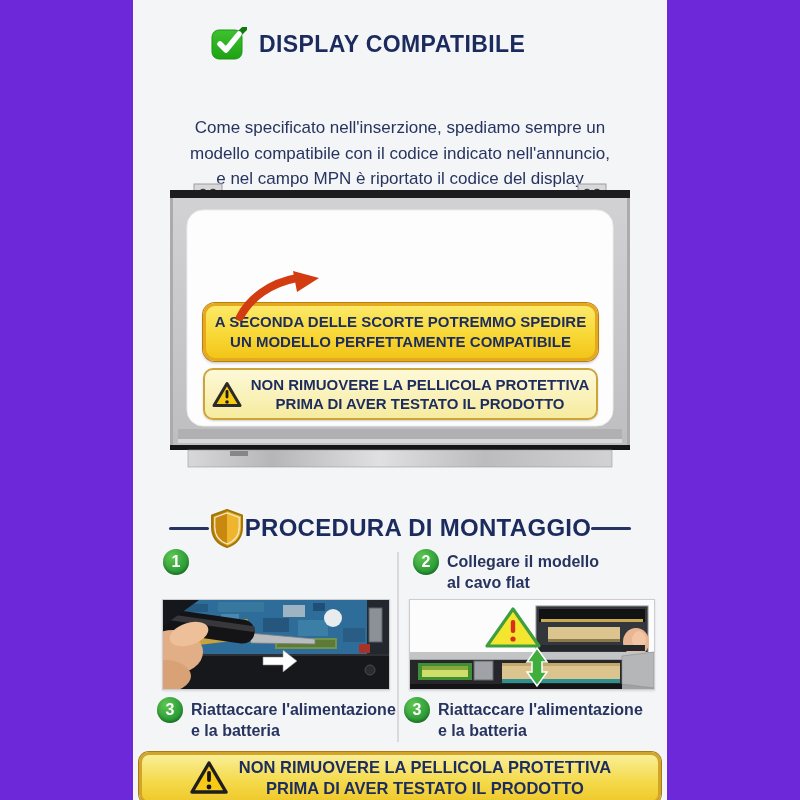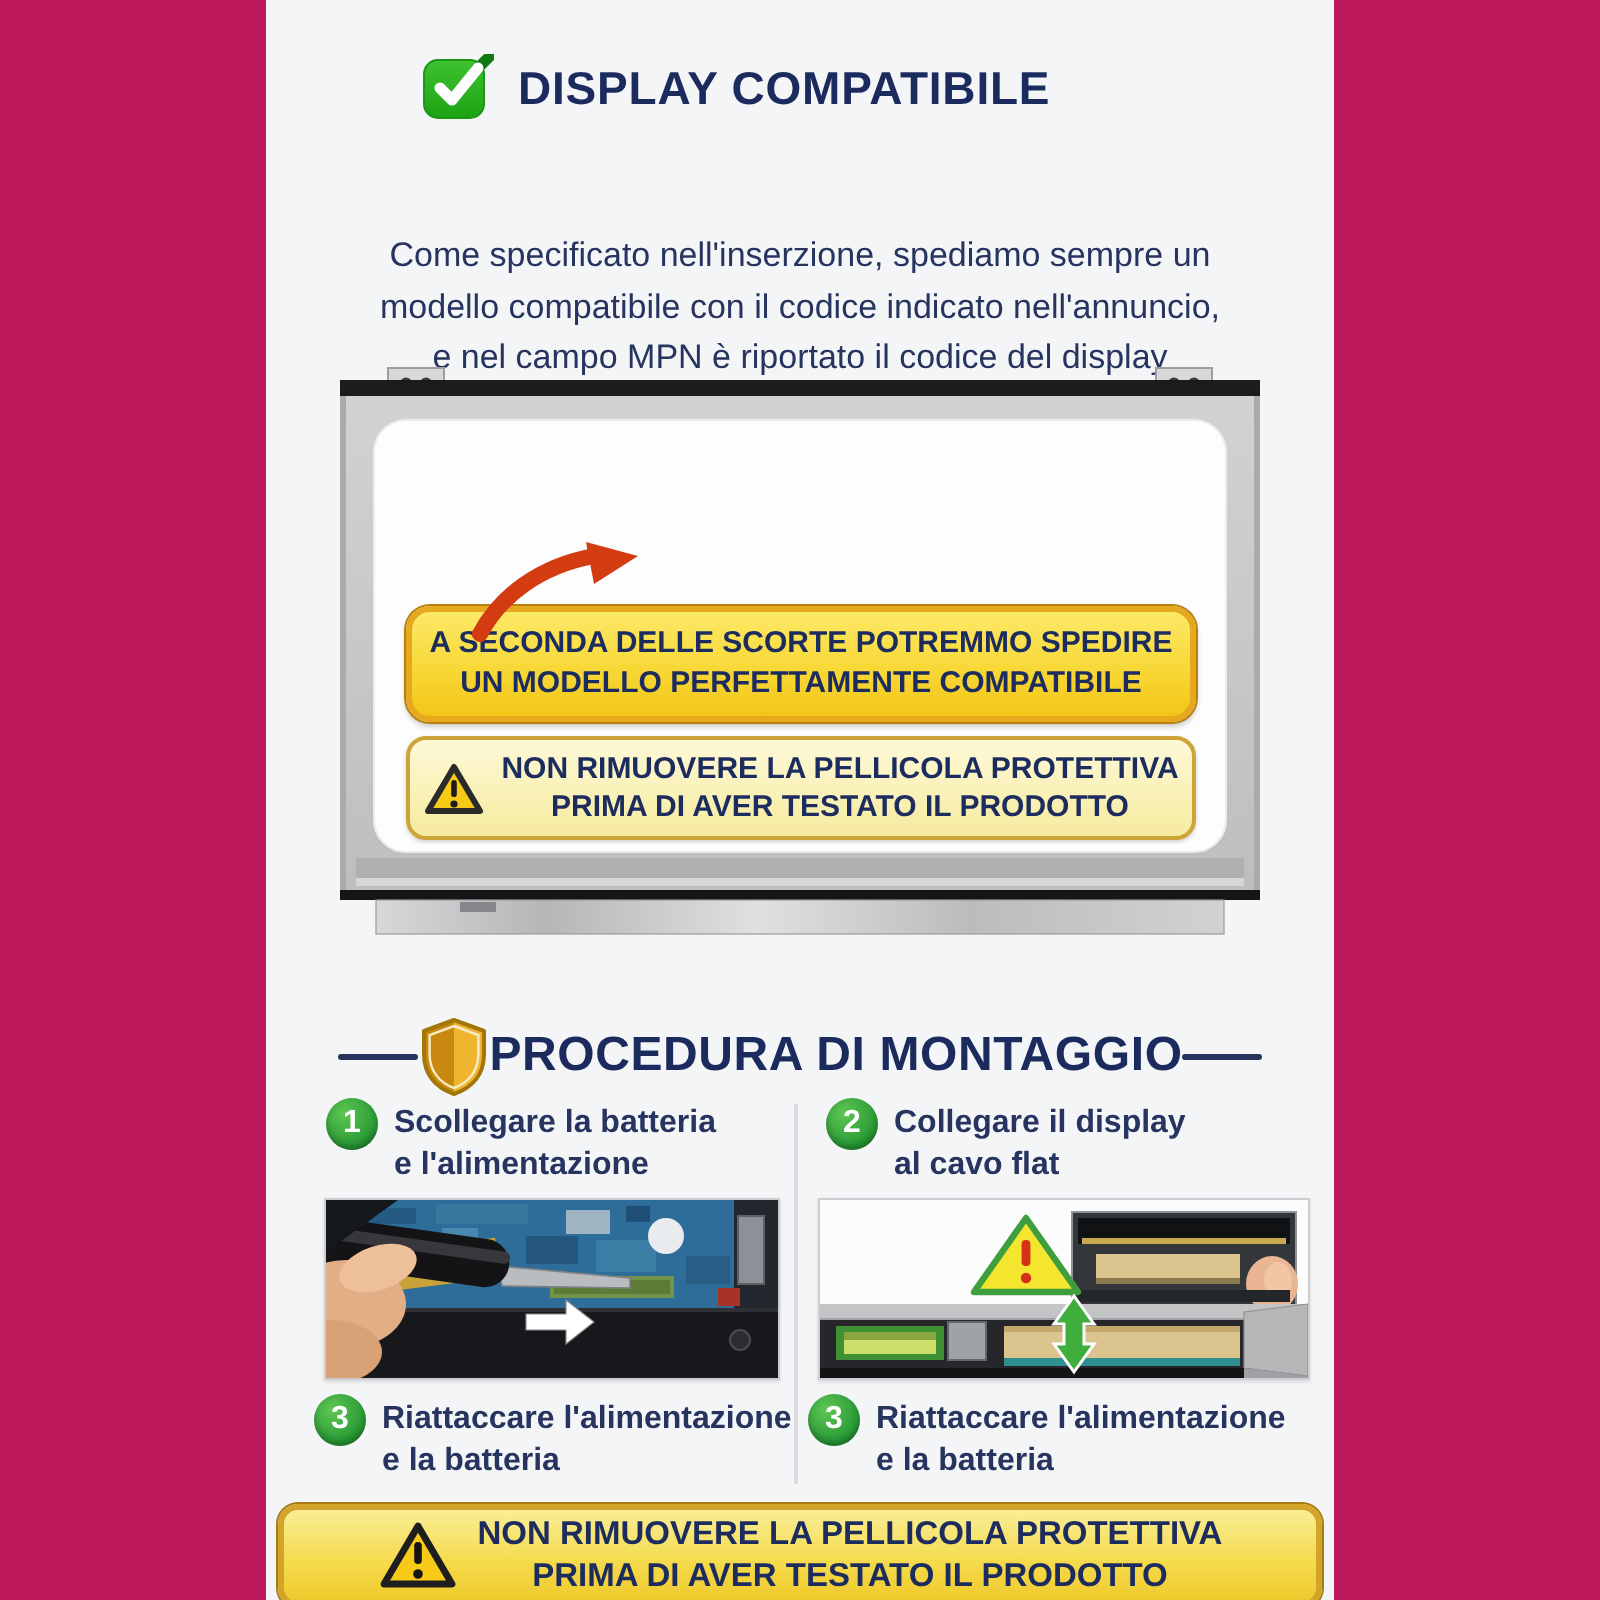--- a/index.html
+++ b/index.html
@@ -1,18 +1,18 @@
 <!DOCTYPE html>
 <html><head>
 <meta charset="utf-8">
 <style>
   html,body{margin:0;padding:0;}
   body{width:800px;height:800px;overflow:hidden;background:#ffffff;
        font-family:"Liberation Sans",sans-serif;}
-  .canvas{position:relative;width:800px;height:800px;background:#be185d;}
+  .canvas{position:relative;width:800px;height:800px;background:#6d28d9;}
   .column{position:absolute;left:133px;top:0;width:534px;height:800px;background:#f4f5f7;}
   .abs{position:absolute;}
 
   
   .hdr{left:78px;top:27px;display:flex;align-items:center;gap:12px;}
   .hdr-title{font-size:23px;font-weight:bold;color:#1c2b5e;letter-spacing:.4px;}
   .para{left:14px;top:67px;width:506px;text-align:center;font-size:17px;line-height:25.5px;
         color:#27345f;white-space:pre-line;margin-top:48px;}
 
   
@@ -158,26 +158,24 @@
         </defs>
         <path d="M18 2 L33 7.5 V19 C33 29.5 27 36 18 39 C9 36 3 29.5 3 19 V7.5 Z" fill="url(#shg)" stroke="#a27708" stroke-width="2" stroke-linejoin="round"></path>
         <path d="M18 5 L30.2 9.5 V19 C30.2 27.5 25.3 33.3 18 36 C10.7 33.3 5.8 27.5 5.8 19 V9.5 Z" fill="none" stroke="#f6edc8" stroke-width="1.2"></path>
       </svg>
       <div class="proc-title">PROCEDURA DI MONTAGGIO</div>
       <div class="dash"></div>
     </div>
 
     <div class="abs step s1">
       <div class="step-num">1</div>
-      <div class="step-text">Scollegare la batteria
-e l'alimentazione</div>
     </div>
     <div class="abs step s2">
       <div class="step-num">2</div>
-      <div class="step-text">Collegare il display
+      <div class="step-text">Collegare il modello
 al cavo flat</div>
     </div>
 
     <div class="abs vdiv"></div>
 
     <div class="abs photo ph1">
       <svg width="226" height="89" viewBox="0 0 226 89">
         <rect width="226" height="89" fill="#20262c"></rect>
         <rect x="0" y="0" width="226" height="54" fill="#2e6d99"></rect>
         <rect x="15" y="4" width="30" height="8" fill="#255b83"></rect>

